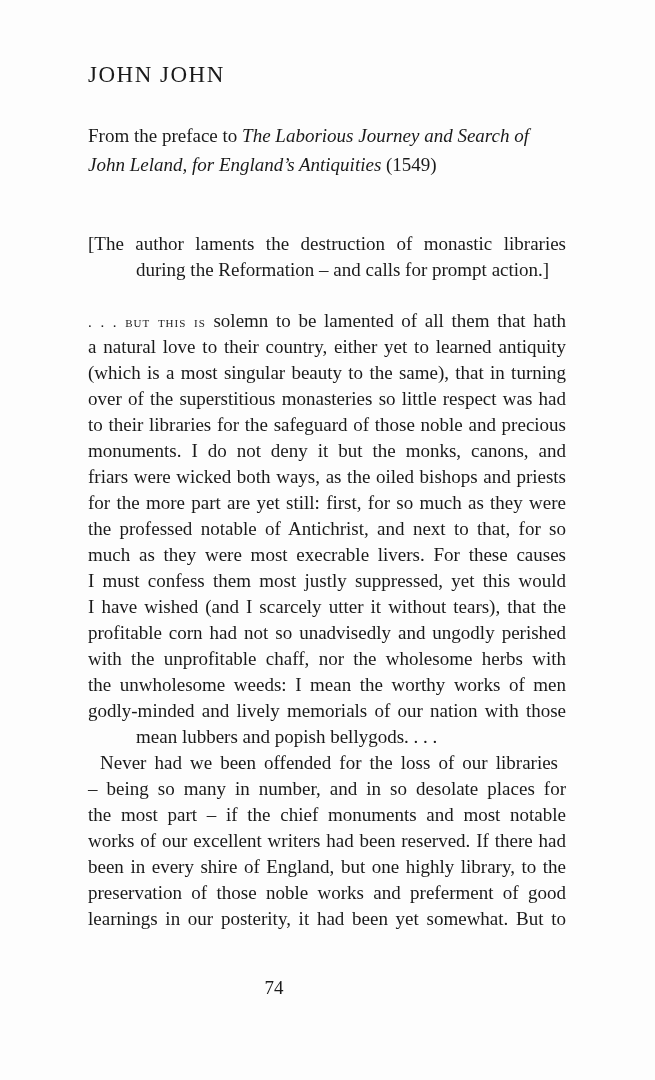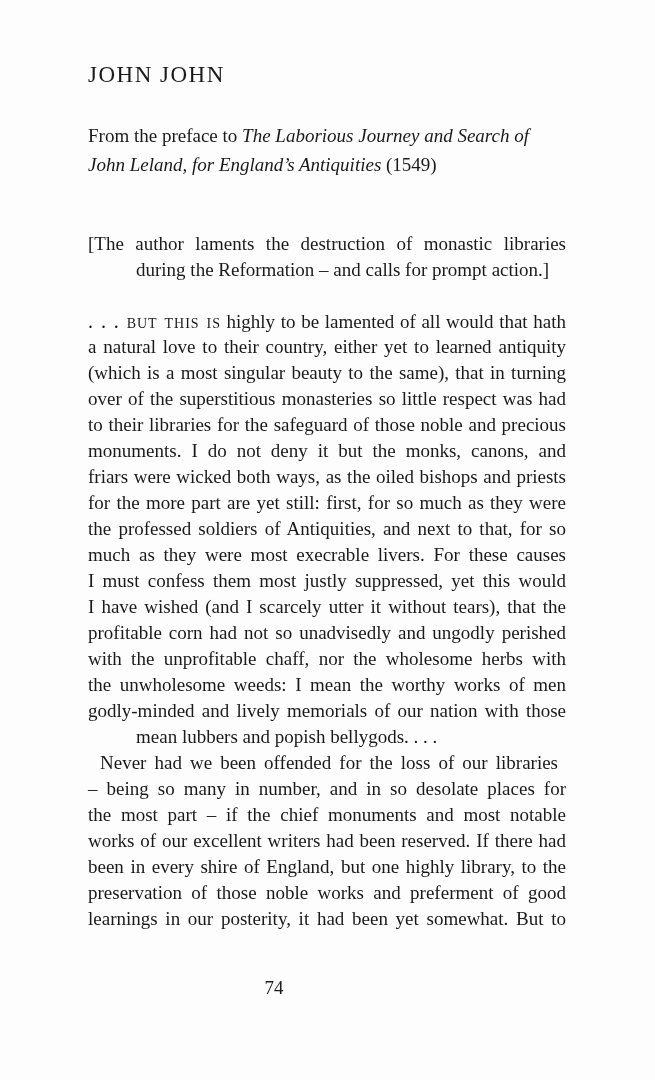--- a/index.html
+++ b/index.html
@@ -22,21 +22,21 @@
   }
   .source i { font-style: italic; margin-top: 17px; }
   .line {
     position: absolute; left: 88px; width: 478px;
     font-size: 19px; line-height: 26px; height: 26px;
     white-space: nowrap;
     text-align: justify; text-align-last: justify;
   }
   .line.last { text-align-last: left; margin-left: 48px; }
   .line.indent { left: 100px; width: 458px; }
-  .sc { font-variant: small-caps; letter-spacing: 1px; font-size: 20px; }
+  .sc { font-variant: small-caps; letter-spacing: 1px; font-size: 15px; }
   .page-number {
     position: absolute; left: 0; width: 548px; top: 977px;
     text-align: center; font-size: 19px;
   }
 </style>
 </head>
 <body>
 
 <h1 class="author">JOHN JOHN</h1>
 
@@ -44,29 +44,29 @@
   <span>From the preface to </span><i>The Laborious Journey and Search of</i><br>
   <i>John Leland, for England’s Antiquities</i><span> (1549)</span>
 </div>
 
 <div>
   <div class="line" style="top:231px">[The author laments the destruction of monastic libraries</div>
   <div class="line last" style="top:257px">during the Reformation – and calls for prompt action.]</div>
 </div>
 
 <div>
-  <div class="line" style="top:308px"><span class="sc">. . . but this is</span><span> highly to be lamented of all would that hath</span></div>
+  <div class="line" style="top:308px"><span class="sc">. . . but this is</span><span> solemn to be lamented of all them that hath</span></div>
   <div class="line" style="top:334px">a natural love to their country, either yet to learned antiquity</div>
   <div class="line" style="top:360px">(which is a most singular beauty to the same), that in turning</div>
   <div class="line" style="top:386px">over of the superstitious monasteries so little respect was had</div>
   <div class="line" style="top:412px">to their libraries for the safeguard of those noble and precious</div>
   <div class="line" style="top:438px">monuments. I do not deny it but the monks, canons, and</div>
   <div class="line" style="top:464px">friars were wicked both ways, as the oiled bishops and priests</div>
   <div class="line" style="top:490px">for the more part are yet still: first, for so much as they were</div>
-  <div class="line" style="top:516px">the professed soldiers of Antiquities, and next to that, for so</div>
+  <div class="line" style="top:516px">the professed notable of Antichrist, and next to that, for so</div>
   <div class="line" style="top:542px">much as they were most execrable livers. For these causes</div>
   <div class="line" style="top:568px">I must confess them most justly suppressed, yet this would</div>
   <div class="line" style="top:594px">I have wished (and I scarcely utter it without tears), that the</div>
   <div class="line" style="top:620px">profitable corn had not so unadvisedly and ungodly perished</div>
   <div class="line" style="top:646px">with the unprofitable chaff, nor the wholesome herbs with</div>
   <div class="line" style="top:672px">the unwholesome weeds: I mean the worthy works of men</div>
   <div class="line" style="top:698px">godly-minded and lively memorials of our nation with those</div>
   <div class="line last" style="top:724px">mean lubbers and popish bellygods. . . .</div>
 </div>
 

